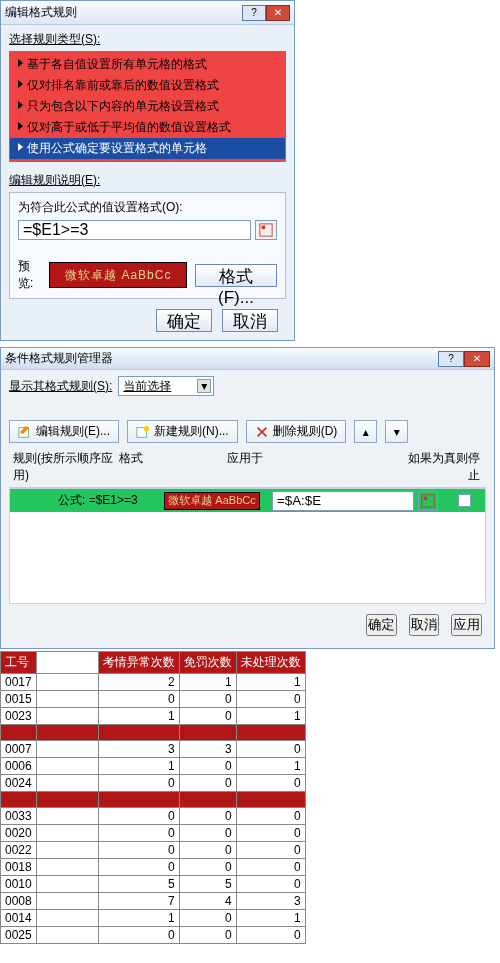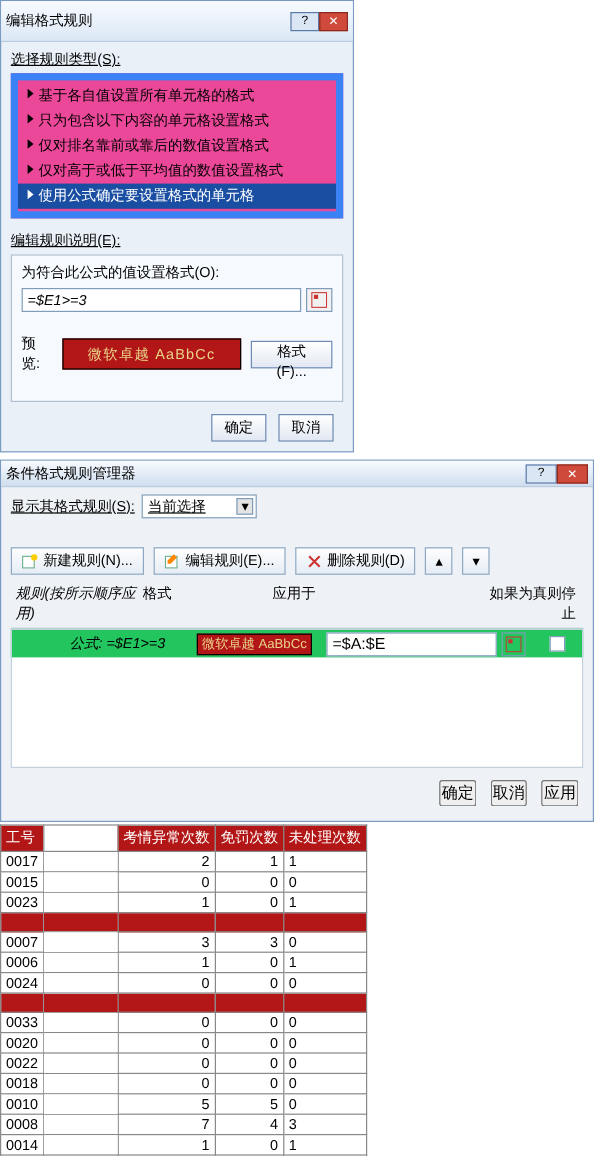--- a/index.html
+++ b/index.html
@@ -1,80 +1,80 @@
 <!DOCTYPE html>
 <html><head>
 <meta charset="utf-8">
 <style>
   * { box-sizing: border-box; margin: 0; padding: 0; }
   body { font-family: "Microsoft YaHei", SimSun, sans-serif; font-size: 12px; background: #fff; width: 500px; }
 
   
   .dlg1 { width: 295px; border: 1px solid #7a9bc1; background: #e9f0f8; position: relative; }
-  .dlg1 .titlebar { height: 34px; background: linear-gradient(#f7fbff,#dce7f5); display: flex; justify-content: space-between; align-items: center; padding: 6px 4px; border-bottom: 1px solid #b7ccde; }
+  .dlg1 .titlebar { height: 24px; background: linear-gradient(#f7fbff,#dce7f5); display: flex; justify-content: space-between; align-items: center; padding: 6px 4px; border-bottom: 1px solid #b7ccde; }
   .dlg1 .titlebar .ttl { font-size: 12px; }
   .dlg1 .titlebar .wbtns { display: flex; gap: 0; }
   .dlg1 .wbtn { width: 24px; height: 16px; border: 1px solid #5a7aa8; background: #dbe6f4; font-size: 10px; display:flex;align-items:center;justify-content:center; }
   .dlg1 .wbtn.close { background: #d04a3c; color: #fff; border-color:#8b2a1c; }
   .dlg1 .body { padding: 6px 8px 8px; }
   .dlg1 .lbl { margin-bottom: 3px; text-decoration: underline; }
-  .rulelist { border: 6px solid #3b82f6; background: #ec4899; padding: 2px 0; }
+  .rulelist { border: 1px solid #3b82f6; background: #ef4444; padding: 2px 0; }
   .rulelist .item { padding: 2px 8px; }
   .rulelist .item.sel { background: #1a4ea3; color: #fff; }
   .rulelist .arrow { display:inline-block; width:0;height:0;border-left:5px solid #000;border-top:4px solid transparent;border-bottom:4px solid transparent;margin-right:4px;vertical-align:1px; }
   .rulelist .item.sel .arrow { border-left-color:#fff; }
 
   .dlg1 .sect2 { margin-top: 10px; }
-  .dlg1 .formula-area { border: 1px solid #b0bfd0; padding: 6px 8px 22px; background: #f6faff; margin-top:0;}
+  .dlg1 .formula-area { border: 1px solid #b0bfd0; padding: 6px 8px 6px; background: #f6faff; margin-top:0;}
   .dlg1 .formula-row { margin-top: 4px; display:flex; gap:4px; }
-  .dlg1 .formula-input { flex:1; border:1px solid #7f9db9; height:20px; padding:0 4px; font-size:12px; background:#fff;font-style:italic;}
+  .dlg1 .formula-input { flex:1; border:1px solid #7f9db9; height:20px; padding:0 4px; font-size:16px; background:#fff;}
   .dlg1 .picker { width:22px;height:20px;border:1px solid #7f9db9;background:#f1f1f1;display:flex;align-items:center;justify-content:center; }
   .dlg1 .picker svg { width:14px;height:14px; }
 
   .dlg1 .preview-row { margin-top: 18px; display:flex; align-items:center; gap:8px; }
   .dlg1 .preview-box { border:1px solid #000; background:#b31616; color:#e8d38a; width:160px; height:26px; display:flex;align-items:center;justify-content:center; font-size:12px; letter-spacing:1px;}
-  .dlg1 .btn { height:23px; padding:0 10px; border:1px solid #6f8ab2; background:linear-gradient(#fff,#e1e8f3); font-size:12px; }
+  .dlg1 .btn { height:23px; padding:0 10px; border:1px solid #6f8ab2; background:linear-gradient(#fff,#e1e8f3); font-size:17px; }
 
   .dlg1 .footer { margin-top:10px; display:flex; justify-content:flex-end; gap:10px; padding-right:8px; }
 
   
   .dlg2 { margin-top:6px; width:495px; border:1px solid #7a9bc1; background:#eef2f6; position:relative; }
   .dlg2 .titlebar { height:22px; background:linear-gradient(#f7fbff,#d0ddee); display:flex;justify-content:space-between;align-items:center;padding:0 4px;border-bottom:1px solid #b7ccde; }
   .dlg2 .wbtns { display:flex; }
   .dlg2 .wbtn { width:26px;height:16px;border:1px solid #5a7aa8;background:#dbe6f4;font-size:10px;display:flex;align-items:center;justify-content:center; }
   .dlg2 .wbtn.close { background:#d04a3c;color:#fff;border-color:#8b2a1c; }
   .dlg2 .body { padding:6px 8px 6px; }
   .dlg2 .row1 { display:flex; align-items:center; gap:6px; margin-bottom:24px;text-decoration:underline;}
   .dlg2 .combo { border:1px solid #7f9db9; height:20px; width:96px; background:#fff; display:flex; align-items:center; padding:0 4px; position:relative;}
   .dlg2 .combo .dd { position:absolute; right:2px; width:14px;height:14px;border:1px solid #7f9db9;background:#e3e3e3;display:flex;align-items:center;justify-content:center; }
   .dlg2 .toolbar { display:flex; gap:8px; align-items:center; margin-bottom:4px;}
   .dlg2 .tbtn { height:23px; border:1px solid #8ea8c4; background:linear-gradient(#fdfefe,#e6edf5); padding:0 8px; display:flex;align-items:center;gap:4px; }
   .dlg2 .tbtn .ico { width:14px;height:14px; }
   .dlg2 .sqbtn { width:23px;height:23px;border:1px solid #8ea8c4;background:linear-gradient(#fdfefe,#e6edf5);display:flex;align-items:center;justify-content:center; }
 
   .dlg2 .grid-head, .dlg2 .grid-row { display:flex; font-size:12px; }
   .dlg2 .grid-head { background:#eef2f6; border-bottom:1px solid #c4d1df; padding:3px 0; }
-  .dlg2 .c1{width:110px;padding-left:4px;font-style:italic;} .dlg2 .c2{width:108px;} .dlg2 .c3{width:178px;} .dlg2 .c4{flex:1;text-align:right;padding-right:6px;}
+  .dlg2 .c1{width:110px;padding-left:4px;} .dlg2 .c2{width:108px;} .dlg2 .c3{width:178px;} .dlg2 .c4{flex:1;text-align:right;padding-right:6px;}
   .dlg2 .grid-row { align-items:center; height:24px; }
   .dlg2 .swatch { display:inline-block;background:#b31616;color:#e8d38a;width:96px;height:18px;font-size:11px;display:flex;align-items:center;justify-content:center;border:1px solid #000; }
   .dlg2 .apply-row { display:flex;align-items:center;gap:4px; }
   .dlg2 .apply-input { border:1px solid #7f9db9;height:20px;width:142px;padding:0 4px;background:#fff; }
   .dlg2 .chk { width:13px;height:13px;border:1px solid #7f9db9;background:#fff;margin:0 auto; }
   .dlg2 .whitespace { height: 92px; background:#fff; border:1px solid #c4d1df; border-top:none; }
   .dlg2 .footer { margin-top:8px; display:flex; justify-content:flex-end; gap:12px; padding:2px 4px 6px; }
 
   
   .sheet { margin-top:2px; border-collapse:collapse; font-size:12px; }
   .sheet th { background:#b31616; color:#fff; font-weight:normal; padding:2px 4px; border:1px solid #888; white-space:nowrap;}
   .sheet td { border:1px solid #888; padding:1px 4px; height:16px; }
   .sheet .col0 { width:30px; text-align:left;}
   .sheet .col1 { width:62px; background:#fff;}
   .sheet .col2 { width:78px; text-align:right;}
   .sheet .col3 { width:52px; text-align:right;}
-  .sheet .col4 { width:60px; }
+  .sheet .col4 { width:60px; text-align:right;}
   .sheet tr.hlrow td { background:#b31616; color:#b31616; }
   .sheet tr.hlrow td.col0 { color:#fff; }
   .sheet td.col1 { color:#fff; position:relative; }
   .wrap-all { position:relative; width:500px; }
 </style>
 </head>
 <body>
 <div class="wrap-all">
 
 <div class="dlg1">
@@ -82,22 +82,22 @@
     <span class="ttl">编辑格式规则</span>
     <div class="wbtns">
       <div class="wbtn">?</div>
       <div class="wbtn close">✕</div>
     </div>
   </div>
   <div class="body">
     <div class="lbl">选择规则类型(S):</div>
     <div class="rulelist">
       <div class="item"><span class="arrow"></span><span>基于各自值设置所有单元格的格式</span></div>
+      <div class="item"><span class="arrow"></span><span>仅对排名靠前或靠后的数值设置格式</span></div>
       <div class="item"><span class="arrow"></span><span>只为包含以下内容的单元格设置格式</span></div>
-      <div class="item"><span class="arrow"></span><span>仅对排名靠前或靠后的数值设置格式</span></div>
       <div class="item"><span class="arrow"></span><span>仅对高于或低于平均值的数值设置格式</span></div>
       <div class="item sel"><span class="arrow"></span><span>使用公式确定要设置格式的单元格</span></div>
     </div>
 
     <div class="sect2">
       <div class="lbl">编辑规则说明(E):</div>
       <div class="formula-area">
         <div>为符合此公式的值设置格式(O):</div>
         <div class="formula-row">
           <input class="formula-input" value="=$E1&gt;=3" style="">
@@ -136,30 +136,30 @@
       <span>显示其格式规则(S):</span>
       <div class="combo">
         <span>当前选择</span>
         <div class="dd">▾</div>
       </div>
     </div>
     <div class="toolbar">
       <div class="tbtn">
         <svg class="ico" viewBox="0 0 16 16">
               <rect x="1" y="3" width="11" height="11" fill="#fff" stroke="#6a8"></rect>
+              <path d="M9 1l3 3-6 6H3V7z" fill="#f80"></path>
+            </svg>
+        <span>编辑规则(E)...</span>
+      </div>
+      <div class="tbtn">
+        <svg class="ico" viewBox="0 0 16 16">
+              <rect x="1" y="3" width="11" height="11" fill="#fff" stroke="#6a8"></rect>
               <circle cx="12" cy="4" r="3" fill="#fc0"></circle>
             </svg>
         <span>新建规则(N)...</span>
-      </div>
-      <div class="tbtn">
-        <svg class="ico" viewBox="0 0 16 16">
-              <rect x="1" y="3" width="11" height="11" fill="#fff" stroke="#6a8"></rect>
-              <path d="M9 1l3 3-6 6H3V7z" fill="#f80"></path>
-            </svg>
-        <span>编辑规则(E)...</span>
       </div>
       <div class="tbtn">
         <svg class="ico" viewBox="0 0 16 16">
               <path d="M3 3l10 10M13 3L3 13" stroke="#c33" stroke-width="2"></path>
             </svg>
         <span>删除规则(D)</span>
       </div>
       <div class="sqbtn">
             <span>▴</span>
           </div>

